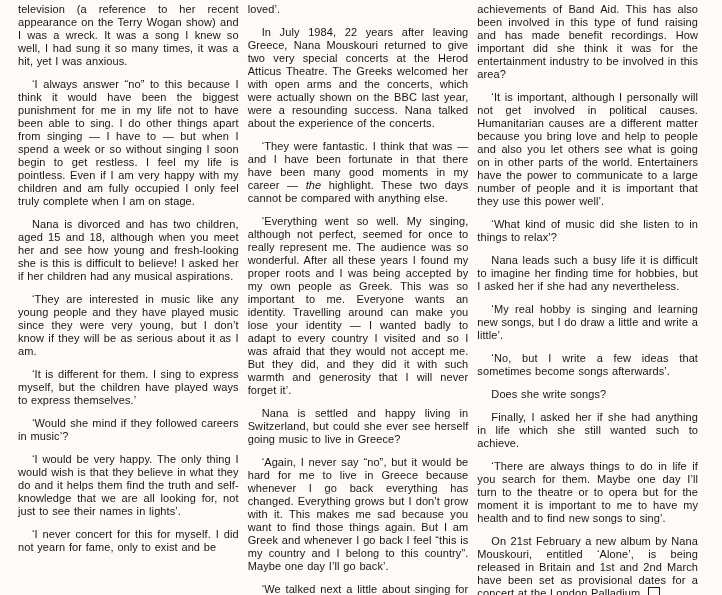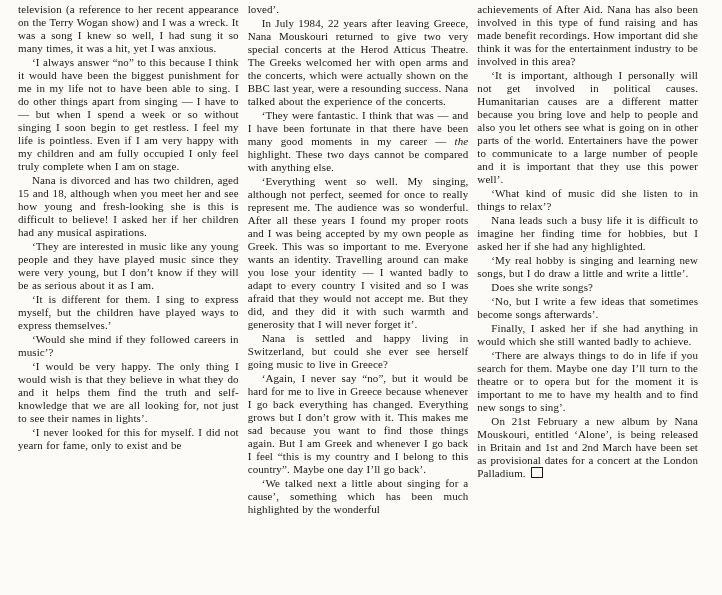--- a/index.html
+++ b/index.html
@@ -10,40 +10,40 @@
     background: #fcfbf8;
     overflow: hidden;
   }
   .page {
     box-sizing: border-box;
     width: 722px;
     height: 595px;
     padding: 3px 24px 4px 18px;
     display: flex;
     gap: 9px;
-    font-family: Liberation Serif, serif;
+    font-family: Liberation Sans, sans-serif;
     font-size: 11px;
     line-height: 13px;
     color: #1a1512;
     text-align: justify;
     overflow: hidden;
   }
   .column {
     flex: 1 1 0;
     min-width: 0;
   }
   p.para {
     margin: 0;
     padding: 0;
     text-justify: inter-word;
     letter-spacing: 0.1px;
     word-spacing: 0.5px;
   }
   p.para + p.para {
-    margin-top: 1px;
+    margin-top: 10px;
   }
   p.para.indent {
     text-indent: 14px;
   }
   .italic {
     font-style: italic;
   }
   .end-box {
     display: inline-block;
     width: 10px;
@@ -58,36 +58,36 @@
 
 <div class="page">
   <div class="column">
       <p class="para"><span>television (a reference to her recent appearance on the Terry Wogan show) and I was a wreck. It was a song I knew so well, I had sung it so many times, it was a hit, yet I was anxious.</span></p>
       <p class="para indent"><span>‘I always answer “no” to this because I think it would have been the biggest punishment for me in my life not to have been able to sing. I do other things apart from singing — I have to — but when I spend a week or so without singing I soon begin to get restless. I feel my life is pointless. Even if I am very happy with my children and am fully occupied I only feel truly complete when I am on stage.</span></p>
       <p class="para indent"><span>Nana is divorced and has two children, aged 15 and 18, although when you meet her and see how young and fresh-looking she is this is difficult to believe! I asked her if her children had any musical aspirations.</span></p>
       <p class="para indent"><span>‘They are interested in music like any young people and they have played music since they were very young, but I don’t know if they will be as serious about it as I am.</span></p>
       <p class="para indent"><span>‘It is different for them. I sing to express myself, but the children have played ways to express themselves.’</span></p>
       <p class="para indent"><span>‘Would she mind if they followed careers in music’?</span></p>
       <p class="para indent"><span>‘I would be very happy. The only thing I would wish is that they believe in what they do and it helps them find the truth and self-knowledge that we are all looking for, not just to see their names in lights’.</span></p>
-      <p class="para indent"><span>‘I never looked for this for myself. I did not yearn for fame, only to exist and be</span></p>
+      <p class="para indent"><span>‘I never concert for this for myself. I did not yearn for fame, only to exist and be</span></p>
     </div>
   <div class="column">
       <p class="para"><span>loved’.</span></p>
       <p class="para indent"><span>In July 1984, 22 years after leaving Greece, Nana Mouskouri returned to give two very special concerts at the Herod Atticus Theatre. The Greeks welcomed her with open arms and the concerts, which were actually shown on the BBC last year, were a resounding success. Nana talked about the experience of the concerts.</span></p>
       <p class="para indent"><span>‘They were fantastic. I think that was — and I have been fortunate in that there have been many good moments in my career — </span><span class="italic">the</span><span> highlight. These two days cannot be compared with anything else.</span></p>
       <p class="para indent"><span>‘Everything went so well. My singing, although not perfect, seemed for once to really represent me. The audience was so wonderful. After all these years I found my proper roots and I was being accepted by my own people as Greek. This was so important to me. Everyone wants an identity. Travelling around can make you lose your identity — I wanted badly to adapt to every country I visited and so I was afraid that they would not accept me. But they did, and they did it with such warmth and generosity that I will never forget it’.</span></p>
       <p class="para indent"><span>Nana is settled and happy living in Switzerland, but could she ever see herself going music to live in Greece?</span></p>
       <p class="para indent"><span>‘Again, I never say “no”, but it would be hard for me to live in Greece because whenever I go back everything has changed. Everything grows but I don’t grow with it. This makes me sad because you want to find those things again. But I am Greek and whenever I go back I feel “this is my country and I belong to this country”. Maybe one day I’ll go back’.</span></p>
       <p class="para indent"><span>‘We talked next a little about singing for a cause’, something which has been much highlighted by the wonderful</span></p>
     </div>
   <div class="column">
-      <p class="para"><span>achievements of After Aid. Nana has also been involved in this type of fund raising and has made benefit recordings. How important did she think it was for the entertainment industry to be involved in this area?</span></p>
+      <p class="para"><span>achievements of Band Aid. This has also been involved in this type of fund raising and has made benefit recordings. How important did she think it was for the entertainment industry to be involved in this area?</span></p>
       <p class="para indent"><span>‘It is important, although I personally will not get involved in political causes. Humanitarian causes are a different matter because you bring love and help to people and also you let others see what is going on in other parts of the world. Entertainers have the power to communicate to a large number of people and it is important that they use this power well’.</span></p>
       <p class="para indent"><span>‘What kind of music did she listen to in things to relax’?</span></p>
-      <p class="para indent"><span>Nana leads such a busy life it is difficult to imagine her finding time for hobbies, but I asked her if she had any highlighted.</span></p>
+      <p class="para indent"><span>Nana leads such a busy life it is difficult to imagine her finding time for hobbies, but I asked her if she had any nevertheless.</span></p>
       <p class="para indent"><span>‘My real hobby is singing and learning new songs, but I do draw a little and write a little’.</span></p>
+      <p class="para indent"><span>‘No, but I write a few ideas that sometimes become songs afterwards’.</span></p>
       <p class="para indent"><span>Does she write songs?</span></p>
-      <p class="para indent"><span>‘No, but I write a few ideas that sometimes become songs afterwards’.</span></p>
-      <p class="para indent"><span>Finally, I asked her if she had anything in would which she still wanted badly to achieve.</span></p>
+      <p class="para indent"><span>Finally, I asked her if she had anything in life which she still wanted such to achieve.</span></p>
       <p class="para indent"><span>‘There are always things to do in life if you search for them. Maybe one day I’ll turn to the theatre or to opera but for the moment it is important to me to have my health and to find new songs to sing’.</span></p>
       <p class="para indent"><span>On 21st February a new album by Nana Mouskouri, entitled ‘Alone’, is being released in Britain and 1st and 2nd March have been set as provisional dates for a concert at the London Palladium.</span><span class="end-box"></span></p>
     </div>
 </div>
 
 </body></html>

